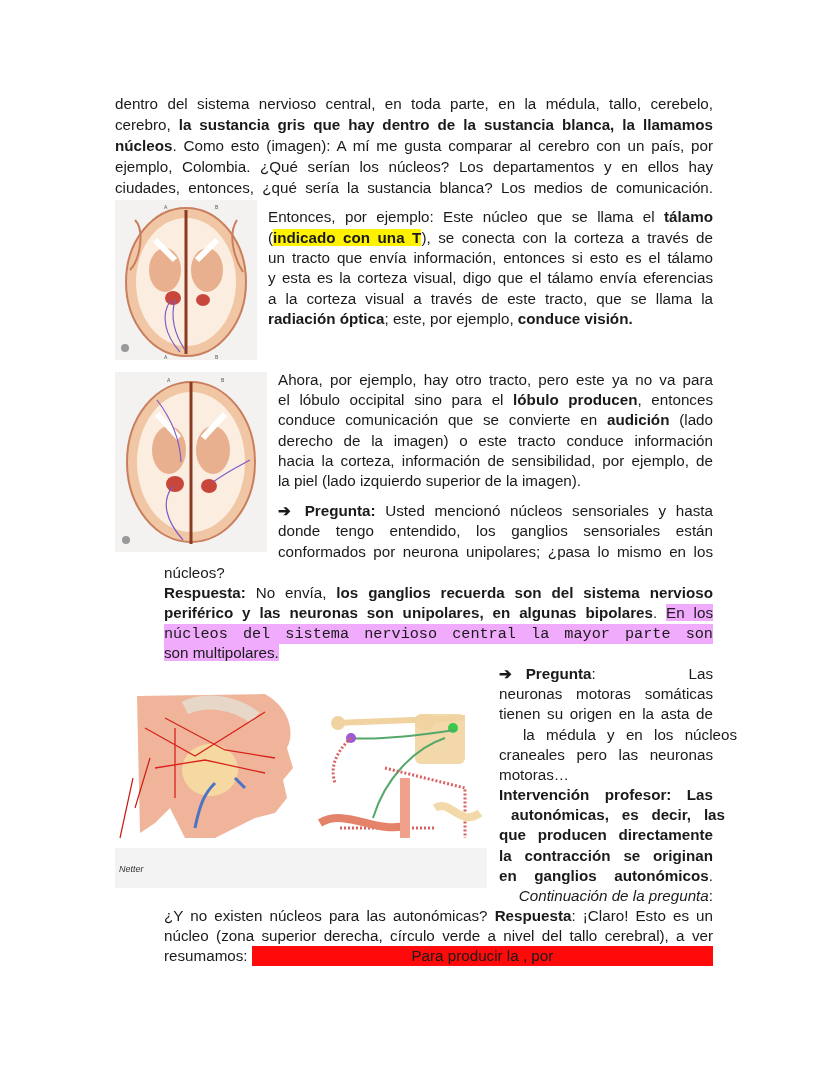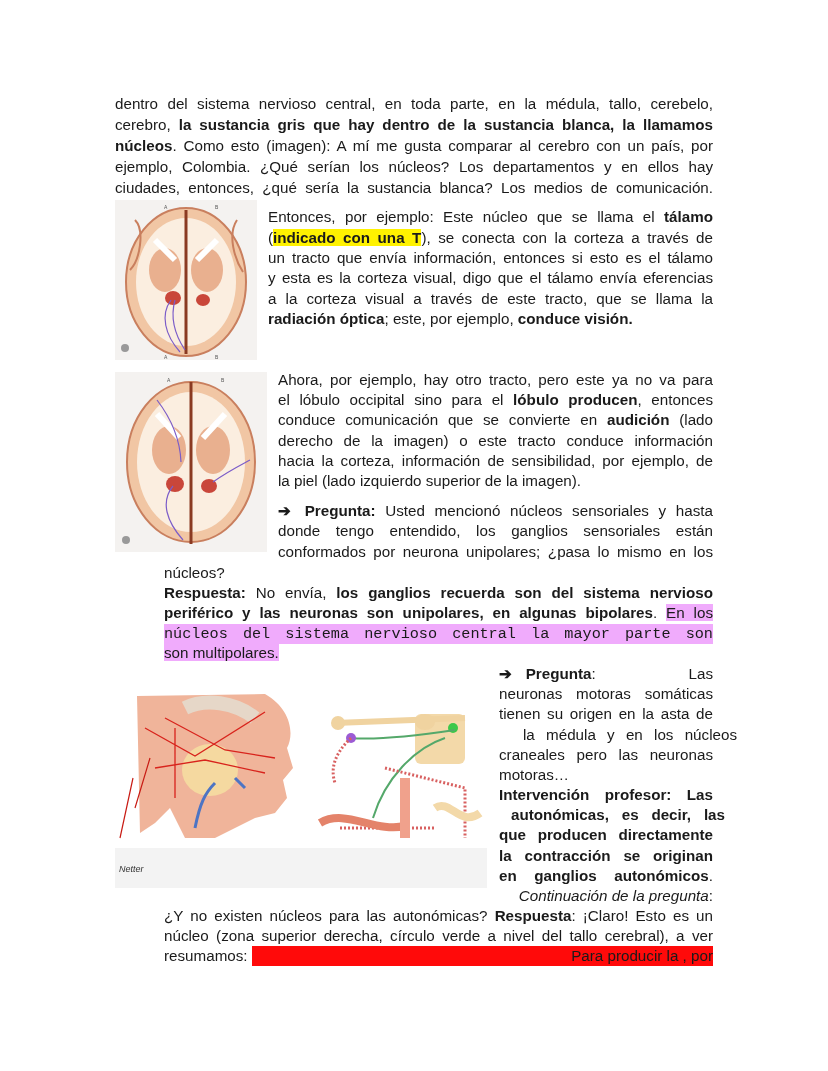--- a/index.html
+++ b/index.html
@@ -127,17 +127,17 @@
 <div class="line j" style="left:499px; top:805px; width:214px;margin-left:12px;"><b>autonómicas, es decir, las</b></div>
 <div class="line j" style="left:499px; top:825px; width:214px;"><b>que producen directamente</b></div>
 <div class="line j" style="left:499px; top:846px; width:214px;"><b>la contracción se originan</b></div>
 <div class="line j" style="left:499px; top:866px; width:214px;"><b>en ganglios autonómicos</b><span>.</span></div>
 <div class="line" style="left:499px; top:886px; width:214px; text-align:right;"><i>Continuación de la pregunta</i><span>:</span></div>
 
 <div class="line j" style="left:164px; top:906px; width:549px;"><span>¿Y no existen núcleos para las autonómicas? </span><b>Respuesta</b><span>: ¡Claro! Esto es un</span></div>
 <div class="line j" style="left:164px; top:926px; width:549px;"><span>núcleo (zona superior derecha, círculo verde a nivel del tallo cerebral), a ver</span></div>
 <div class="line" style="left:164px; top:946px; width:549px; display:flex;">
     <span style="white-space:pre;">resumamos: </span>
-    <span class="hl-red" style="flex:1; display:flex; justify-content:flex-end;">
+    <span class="hl-red" style="flex:1; display:flex; justify-content:center;">
       <span style="white-space:pre;">Para producir la </span>
       <span style="white-space:pre;">, por</span>
     </span>
   </div>
 
 </body></html>

